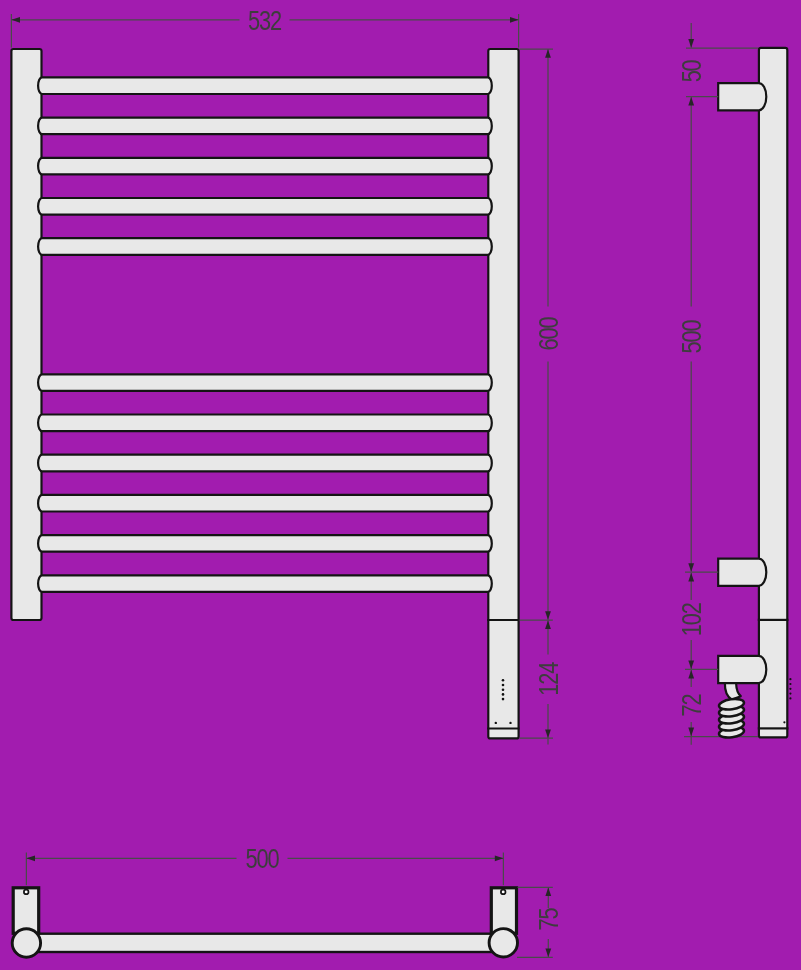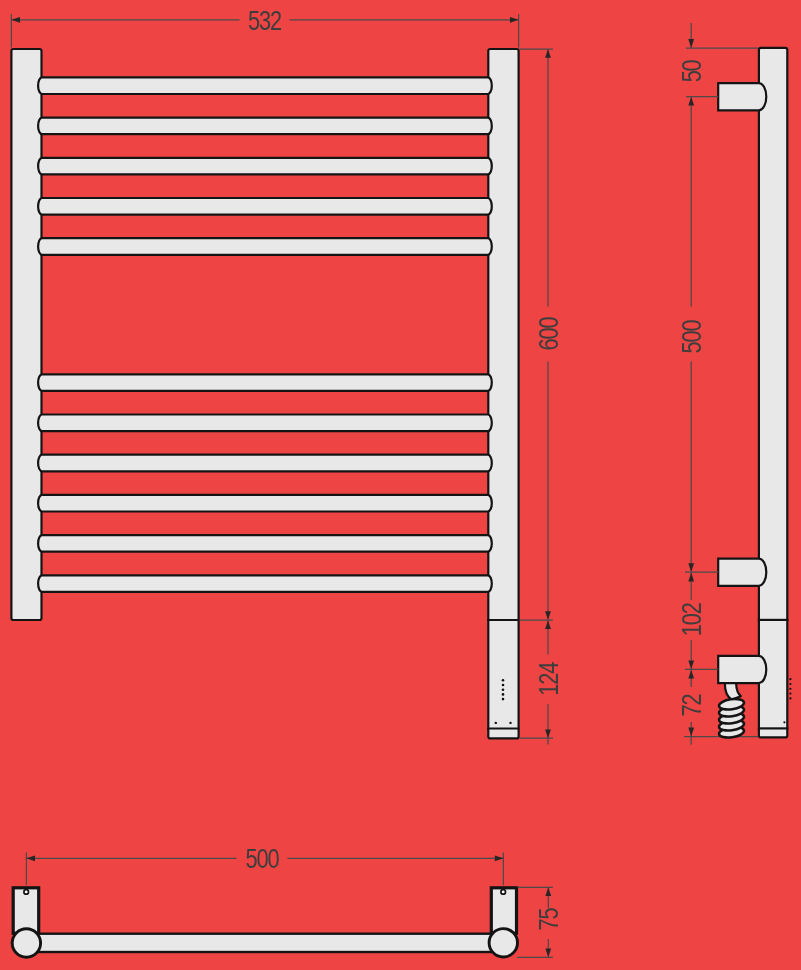--- a/index.html
+++ b/index.html
@@ -1,16 +1,16 @@
 <!DOCTYPE html>
 <html><head>
 <meta charset="utf-8">
 <style>
   html,body{margin:0;padding:0;background:#ffffff;}
-  .page{position:relative;width:801px;height:970px;background:#ef4444;overflow:hidden;}
+  .page{position:relative;width:801px;height:970px;background:#a21caf;overflow:hidden;}
   svg{position:absolute;left:0;top:0;}
   text{font-family:"Liberation Sans",sans-serif;fill:#3d3d3d;letter-spacing:-1.5px;}
 </style>
 </head>
 <body>
 <div class="page">
 <svg width="801" height="970" viewBox="0 0 801 970">
 <defs>
 <g id="arrL">
           <path d="M0 0 L8.6 -2.9 L8.6 2.9 Z" fill="#262626"></path>

